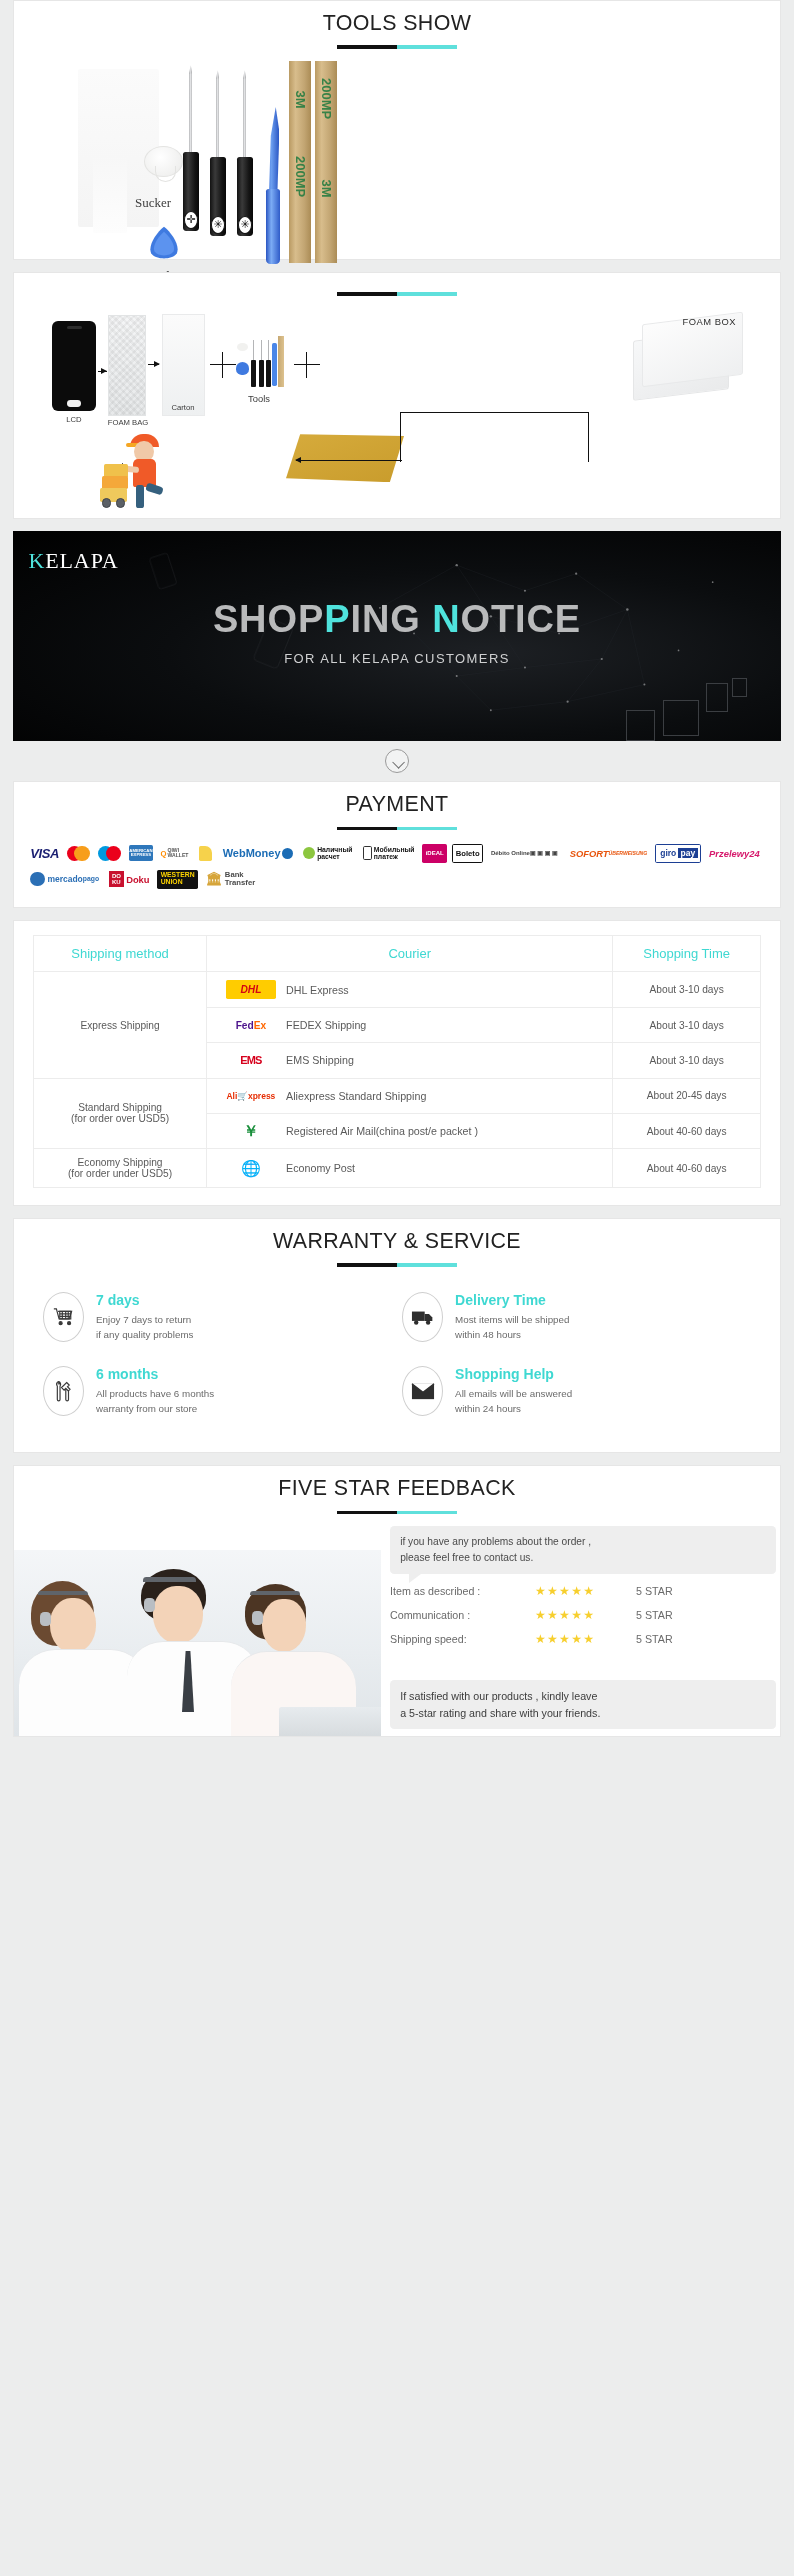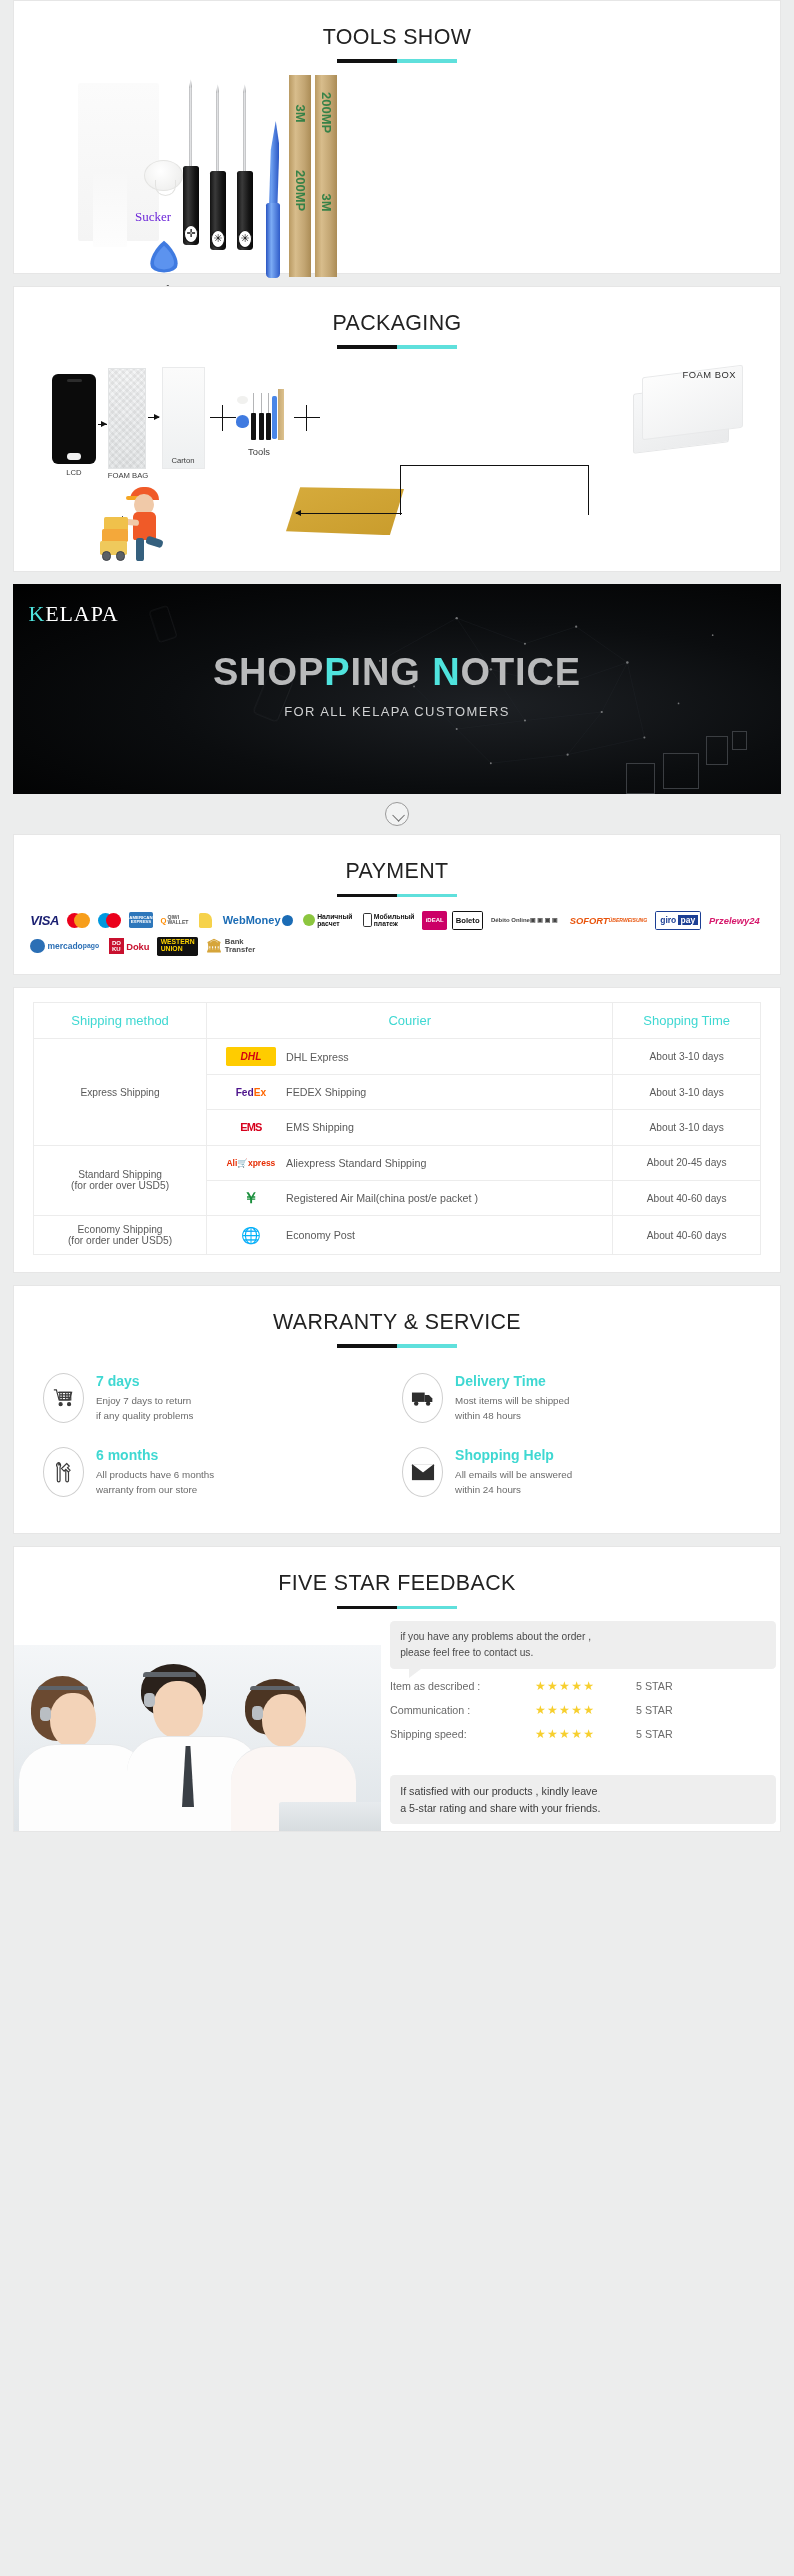--- a/index.html
+++ b/index.html
@@ -12,21 +12,21 @@
   .page { width: 794px; }
 
   .panel {
     background: #fff;
     margin: 0 13px 12px 13px;
     border: 0.9px solid #e6e6e6;
     position: relative;
   }
 
   
-  .sec-head { text-align: center; padding-top: 24px; }
+  .sec-head { text-align: center; padding-top: 10px; }
   .sec-title {
     font-size: 21.4px;
     letter-spacing: 0.4px;
     color: #222;
     font-weight: 400;
     font-family: "Liberation Sans", sans-serif;
   }
   .rule { width: 120px; height: 3.4px; margin: 9.4px auto 0; display: flex; }
   .rule .a { flex: 1; background: #111; }
   .rule .b { flex: 1; background: #5fe0dc; }
@@ -44,21 +44,21 @@
   }
   .sucker {
     position: absolute; left: 130px; top: 92px; width: 39px; height: 31px;
     border-radius: 50%; background: radial-gradient(circle at 42% 35%,#fff,#f0f0ef 72%,#e2e2e0);
     border: 0.9px solid #e4e4e2;
   }
   .sucker:after {
     content:""; position: absolute; left: 10.2px; top: 19px; width: 19px; height: 15.4px;
     border: 1.7px solid #e3e3e1; border-top: none; border-radius: 0 0 12px 12px;
   }
-  .lbl-sucker { position: absolute; left: 121px; top: 141px; font-family:"Liberation Serif",serif; font-size: 13px; color: #6d28d9;}
+  .lbl-sucker { position: absolute; left: 121px; top: 141px; font-family:"Liberation Serif",serif; font-size: 13px; color: #404040;}
   .triangle-pick {
     position: absolute; left: 132px; top: 171px; width: 36px; height: 36px;
   }
   .lbl-triangle { position: absolute; left: 118px; top: 214px; font-family:"Liberation Serif",serif; font-size: 13px; color: #1b1b1b;}
 
   .driver { position: absolute; width: 16px; }
   .driver .shaft {
     position: absolute; left: 6px; top: 0; width: 3.4px; height: 84px;
     background: linear-gradient(90deg,#a9aaac,#e9eaec 40%,#babbbd);
     border-radius: 0.9px;
@@ -353,21 +353,20 @@
       <div class="tape" style="left:301px;">
         <div class="mark" style="top:24px;">200MP</div>
         <div class="mark" style="top:120px;">3M</div>
       </div>
       <div class="lbl-gluetip">Glue Tip</div>
     </div>
   </div>
 
   <div class="panel">
     <div class="sec-head">
-      <div class="sec-title">PACKAGING</div>
       <div class="rule">
           <div class="a"></div>
           <div class="b"></div>
         </div>
     </div>
 
     <div class="pack-wrap">
       <div class="phone">
         <div class="speaker"></div>
           <div class="home"></div>

